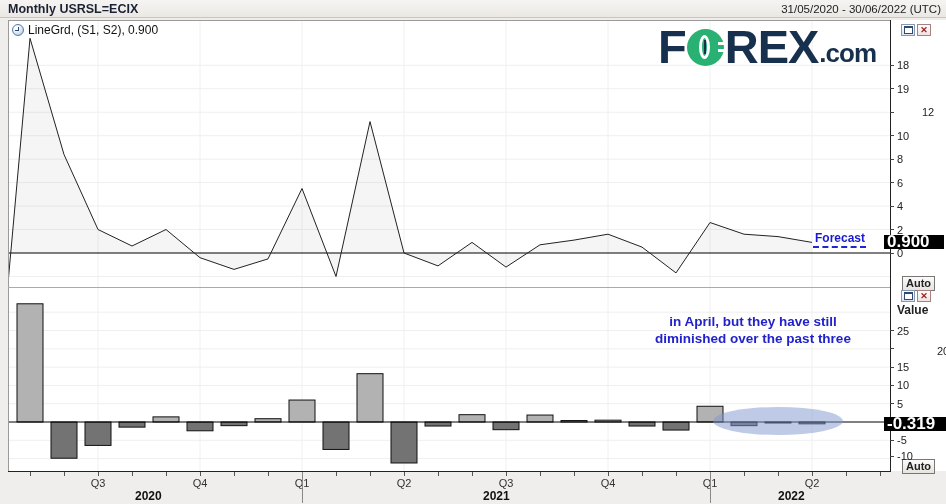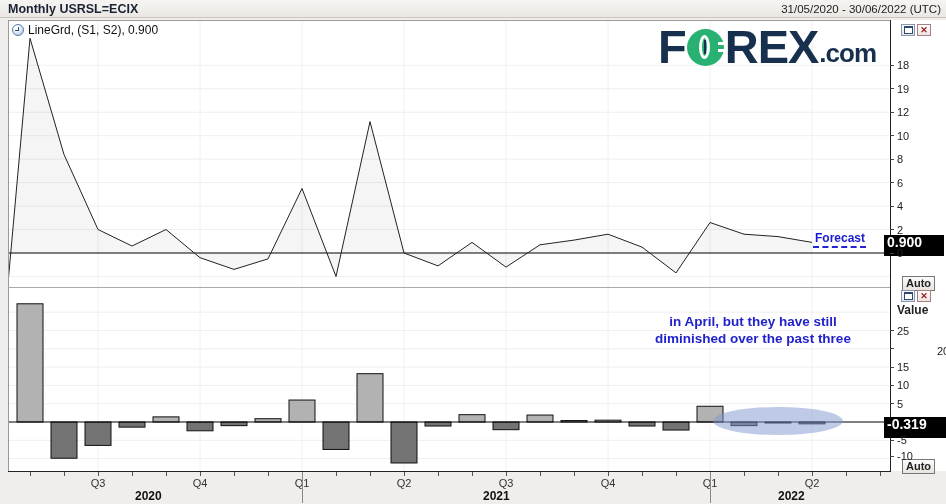--- a/index.html
+++ b/index.html
@@ -29,21 +29,21 @@
            background:radial-gradient(circle at 35% 30%,#ffffff 20%,#cfe0f0 60%,#9fbcd9);position:relative;}
   .lg-icon::before{content:"";position:absolute;left:5px;top:2px;width:1px;height:4px;background:#2e4a72;}
   .lg-icon::after{content:"";position:absolute;left:2px;top:5px;width:4px;height:1px;background:#2e4a72;}
   
   .wbtn{width:14px;height:12px;box-sizing:border-box;border:1px solid #8b97ad;background:linear-gradient(#ffffff,#dfe4ec);
         display:flex;align-items:center;justify-content:center;cursor:pointer;}
   .wbtn.restore::before{content:"";width:7px;height:5px;border:1px solid #2d4a77;border-top-width:2px;background:#fff;}
   .wbtn.close{border-color:#a98080;background:linear-gradient(#fff,#f0e2e2);}
   .wbtn.close::before{content:"\2715";color:#9b1c1c;font-size:9px;font-weight:bold;line-height:9px;}
   
-  .valbox{background:#000;color:#fff;font-weight:bold;font-size:14px;line-height:14px;height:21px;padding-left:3px;}
+  .valbox{background:#000;color:#fff;font-weight:bold;font-size:17px;line-height:14px;height:14px;padding-left:3px;}
   #valbox1{left:884px;top:235px;width:57px;}
   #valbox2{left:884px;top:417px;width:60px;}
   .autobtn{border:1px solid #777;background:linear-gradient(#fcfbfa,#e7e4df);font-size:11px;font-weight:bold;
            line-height:12px;height:13px;padding:0 3px;color:#222;box-sizing:content-box;cursor:pointer;}
   #auto1{left:902px;top:276px;}
   #auto2{left:902px;top:459px;}
   #value-axis-title{left:897px;top:303px;font-size:12px;font-weight:bold;color:#222;}
   .ytick{font-size:11px;color:#222;}
   .ydash{width:4px;height:1px;background:#444;}
   .xtick{width:1px;height:4px;background:#555;}
@@ -185,21 +185,21 @@
     <div>diminished over the past three</div>
   </div>
   <div class="abs" id="highlight-ellipse"></div>
 
   <div class="abs" id="right-axis">
       <div class="abs ydash" style="left: 890px; top: 64.82px;"></div>
       <div class="abs ytick" style="left: 897px; top: 59.32px;">18</div>
       <div class="abs ydash" style="left: 890px; top: 88.28px;"></div>
       <div class="abs ytick" style="left: 897px; top: 82.78px;">19</div>
       <div class="abs ydash" style="left: 890px; top: 111.74px;"></div>
-      <div class="abs ytick" style="left: 897px; top: 106.24px;">12</div>
+      <div class="abs ytick" style="left: 922px; top: 106.24px;">12</div>
       <div class="abs ydash" style="left: 890px; top: 135.2px;"></div>
       <div class="abs ytick" style="left: 897px; top: 129.7px;">10</div>
       <div class="abs ydash" style="left: 890px; top: 158.66px;"></div>
       <div class="abs ytick" style="left: 897px; top: 153.16px;">8</div>
       <div class="abs ydash" style="left: 890px; top: 182.12px;"></div>
       <div class="abs ytick" style="left: 897px; top: 176.62px;">6</div>
       <div class="abs ydash" style="left: 890px; top: 205.58px;"></div>
       <div class="abs ytick" style="left: 897px; top: 200.08px;">4</div>
       <div class="abs ydash" style="left: 890px; top: 229.04px;"></div>
       <div class="abs ytick" style="left: 897px; top: 223.54px;">2</div>

